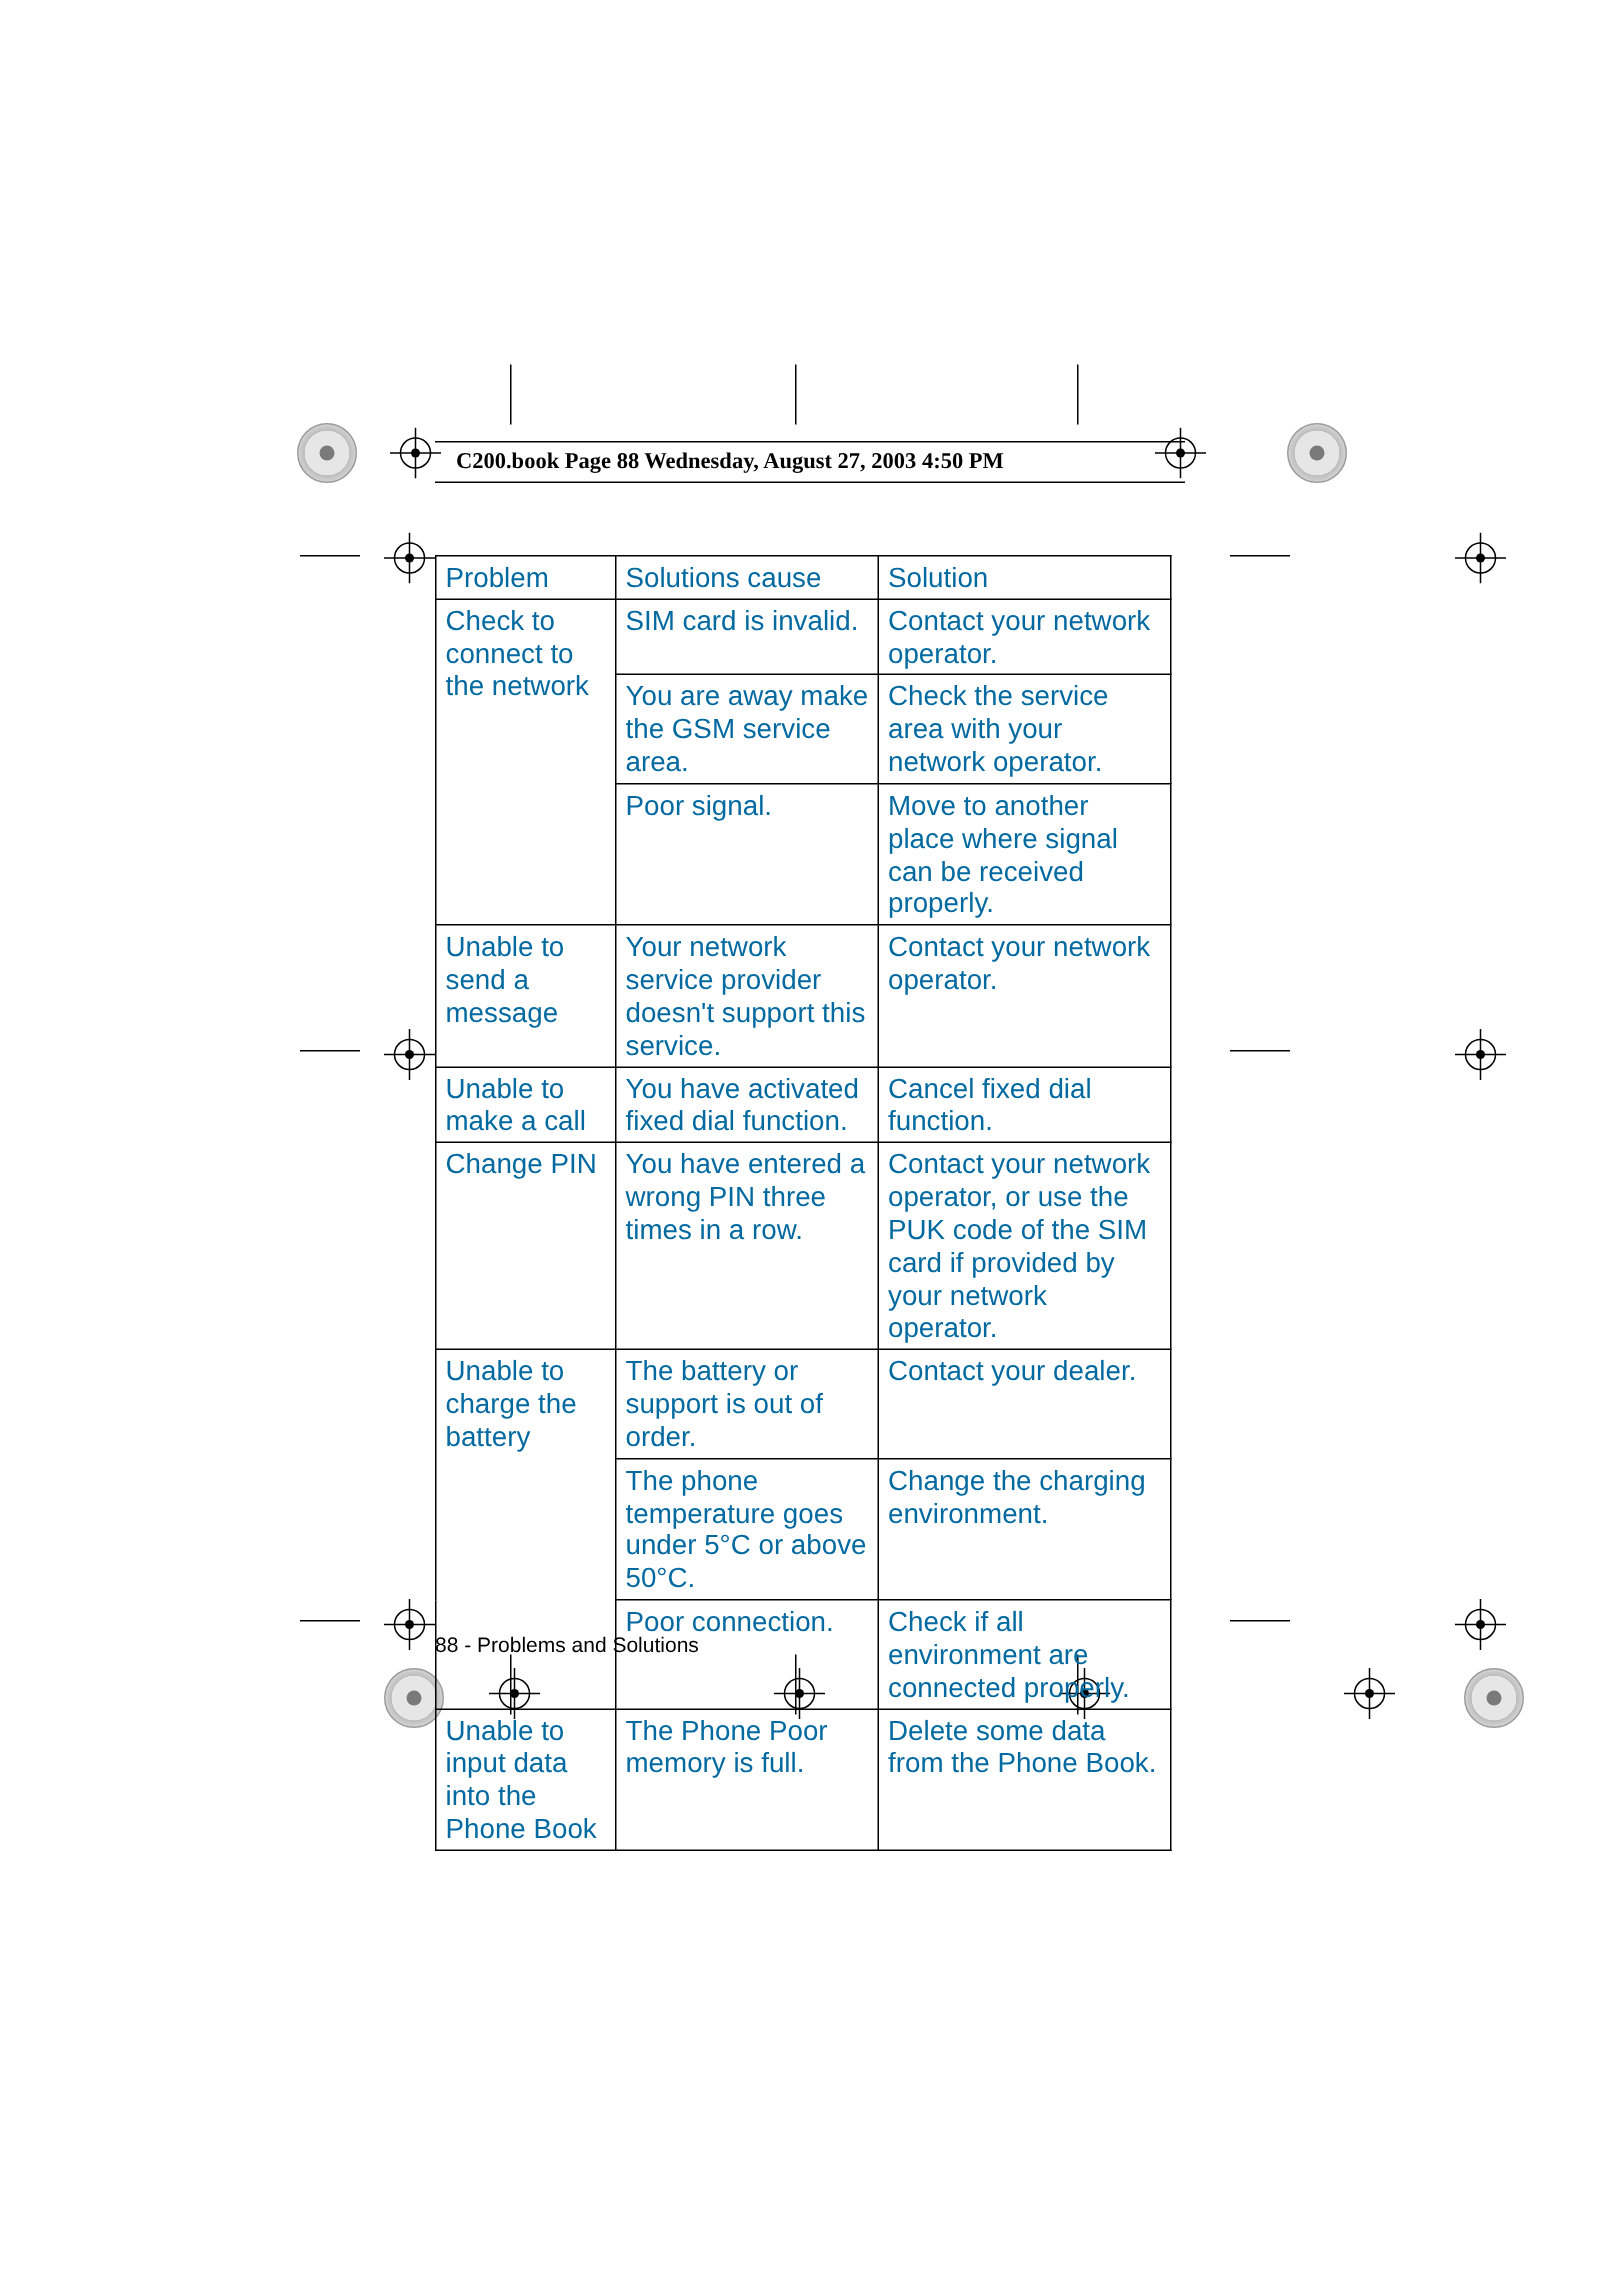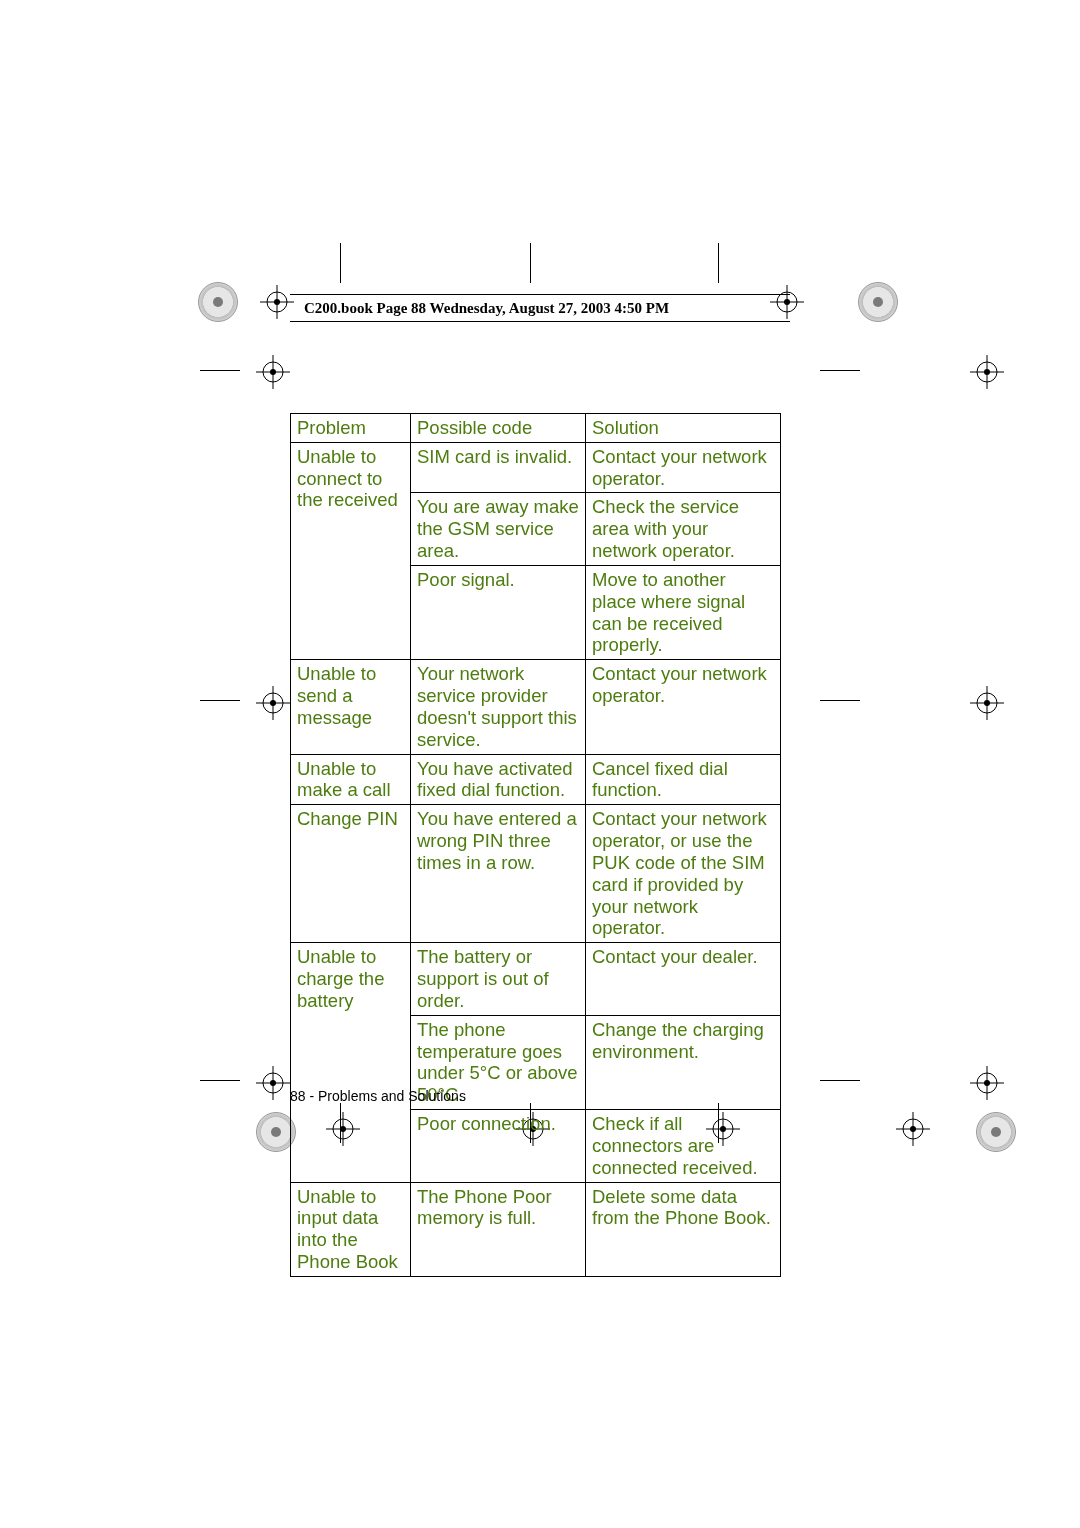--- a/index.html
+++ b/index.html
@@ -69,23 +69,22 @@
   .content {
     position: absolute;
     left: 290px;
     top: 370px;
     width: 500px; 
   }
   .tbl {
     border-collapse: collapse;
     font-size: 18.5px;
     line-height: 1.18;
-    color: #4d7c0f;
+    color: #0369a1;
     table-layout: fixed;
-    margin-top: 43px;
   }
   .tbl col.c1 { width: 120px; }
   .tbl col.c2 { width: 175px; }
   .tbl col.c3 { width: 195px; }
   .tbl td, .tbl th {
     border: 1.3px solid #000;
     padding: 3px 6px 3px 6px;
     vertical-align: top;
     text-align: left;
     font-weight: normal;
@@ -247,26 +246,26 @@
   <div class="content">
     <table class="tbl">
       <colgroup>
           <col class="c1">
           <col class="c2">
           <col class="c3">
         </colgroup>
       <tbody>
           <tr>
         <th>Problem</th>
-        <th>Possible code</th>
+        <th>Solutions cause</th>
         <th>Solution</th>
       </tr>
 
       <tr>
-        <td rowspan="3">Unable to connect to the received</td>
+        <td rowspan="3">Check to connect to the network</td>
         <td>SIM card is invalid.</td>
         <td>Contact your network operator.</td>
       </tr>
       <tr>
         <td>You are away make the GSM service area.</td>
         <td>Check the service area with your network operator.</td>
       </tr>
       <tr>
         <td>Poor signal.</td>
         <td>Move to another place where signal can be received properly.</td>
@@ -294,21 +293,21 @@
         <td rowspan="3">Unable to charge the battery</td>
         <td>The battery or support is out of order.</td>
         <td>Contact your dealer.</td>
       </tr>
       <tr>
         <td>The phone temperature goes under 5°C or above 50°C.</td>
         <td>Change the charging environment.</td>
       </tr>
       <tr>
         <td>Poor connection.</td>
-        <td>Check if all connectors are connected received.</td>
+        <td>Check if all environment are connected properly.</td>
       </tr>
 
       <tr>
         <td>Unable to input data into the Phone Book</td>
         <td>The Phone Poor memory is full.</td>
         <td>Delete some data from the Phone Book.</td>
       </tr>
     </tbody>
       </table>
   </div>

